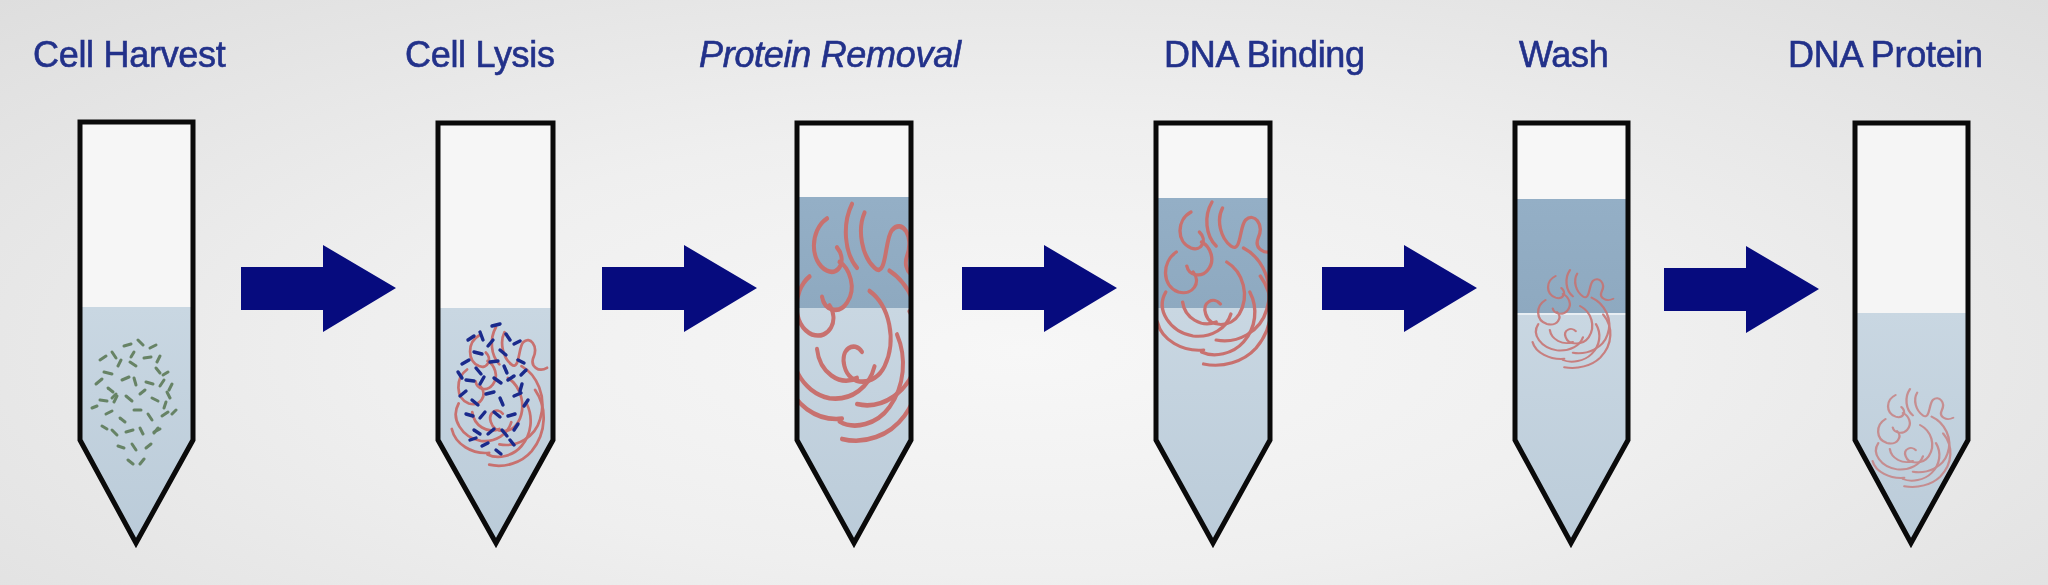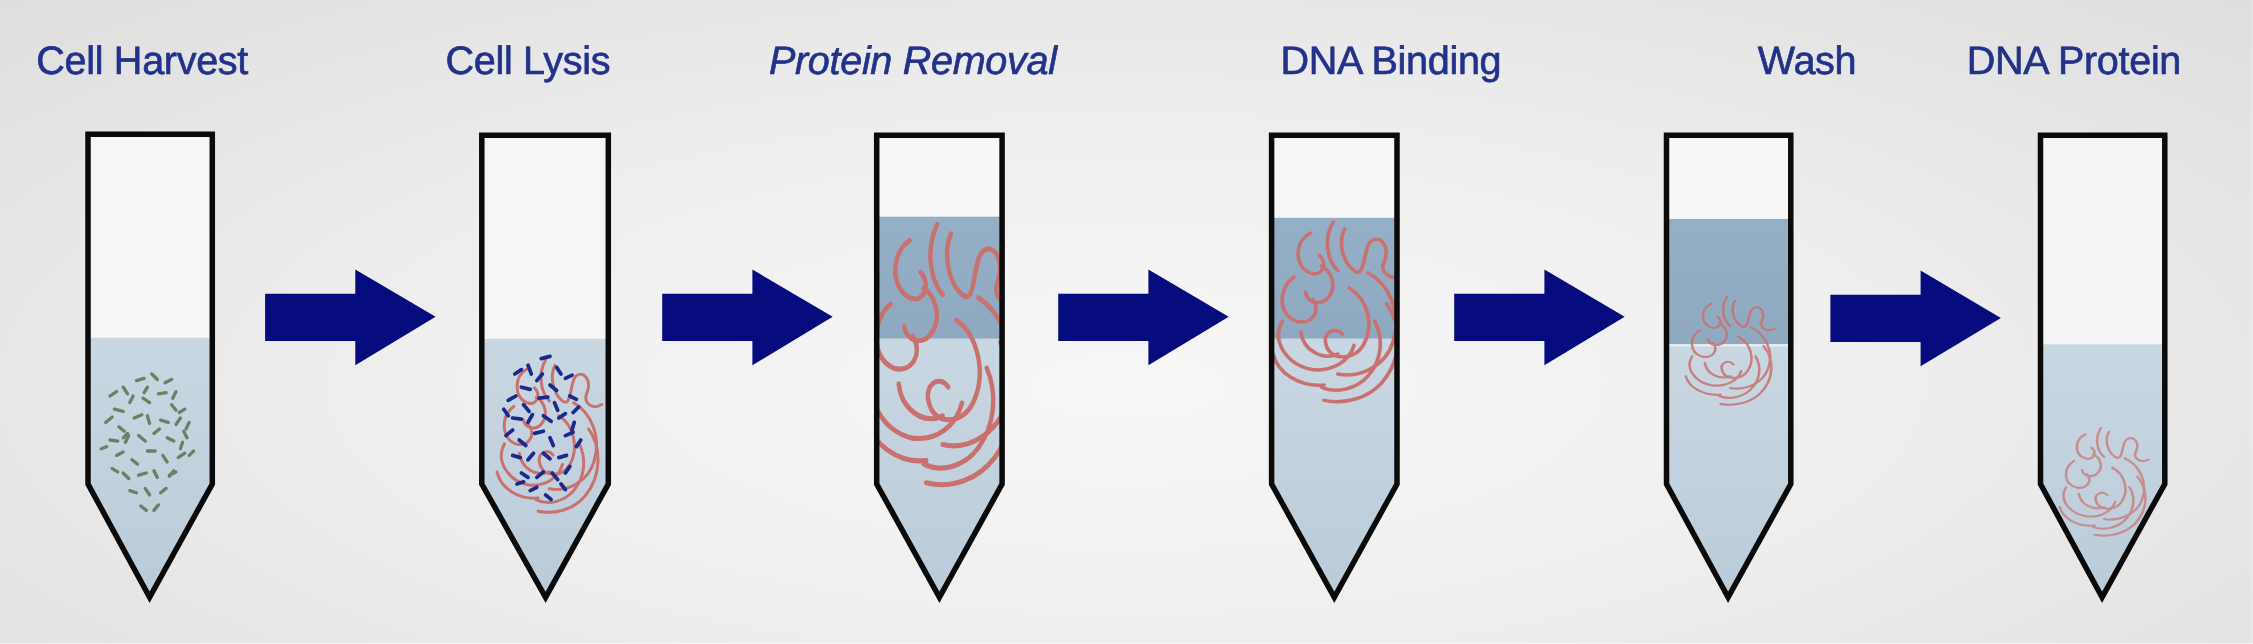--- a/index.html
+++ b/index.html
@@ -17,21 +17,21 @@
   }
   #diagram { position: absolute; left: 0; top: 0; }
 </style>
 </head>
 <body>
 
 <div class="step-label" style="left:33px;">Cell Harvest</div>
 <div class="step-label" style="left:405px;text-align:center;">Cell Lysis</div>
 <div class="step-label" style="left:699px;font-style:italic;">Protein Removal</div>
 <div class="step-label" style="left:1116px;margin-left:48px;">DNA Binding</div>
-<div class="step-label" style="left:1598px;">Wash</div>
+<div class="step-label" style="left:1519px;">Wash</div>
 <div class="step-label" style="left:1788px;">DNA Protein</div>
 
 <svg id="diagram" width="2048" height="585" viewBox="0 0 2048 585" xmlns="http://www.w3.org/2000/svg">
   <defs>
     <linearGradient id="liqLight" x1="0" y1="0" x2="0" y2="1">
       <stop offset="0" stop-color="#c9d7e2"></stop>
       <stop offset="1" stop-color="#b9cad8"></stop>
     </linearGradient>
     <linearGradient id="liqDark" x1="0" y1="0" x2="0" y2="1">
       <stop offset="0" stop-color="#94afc6"></stop>

